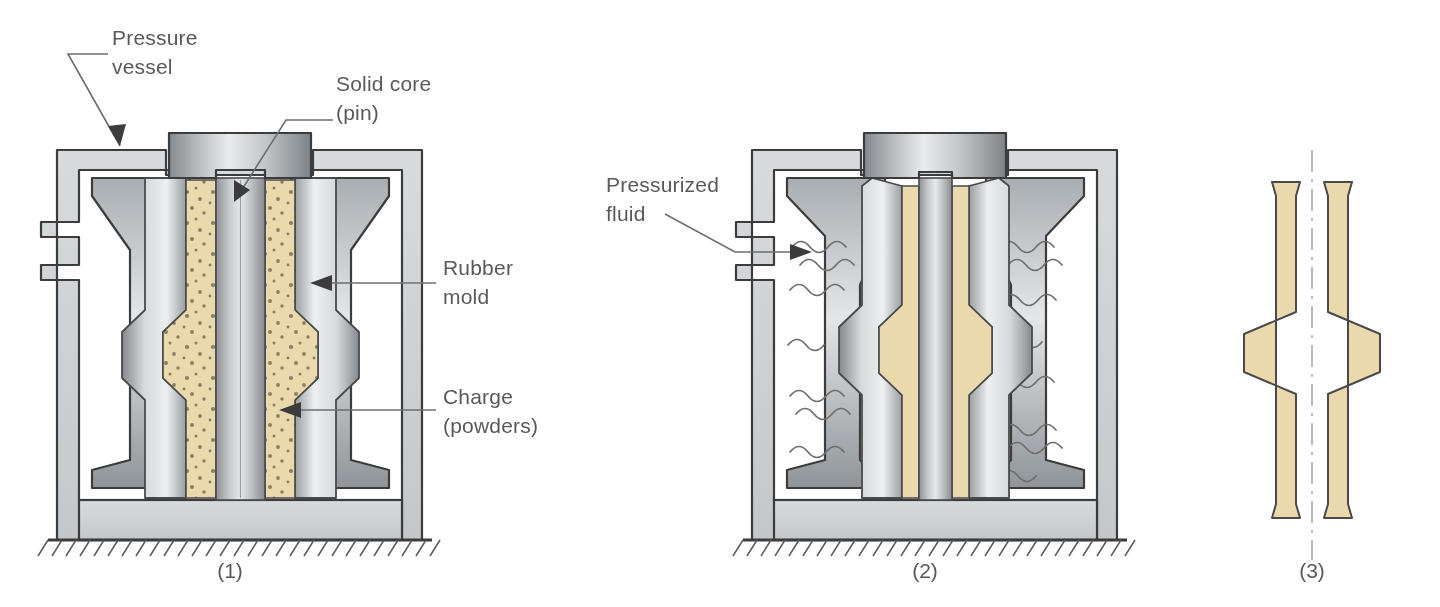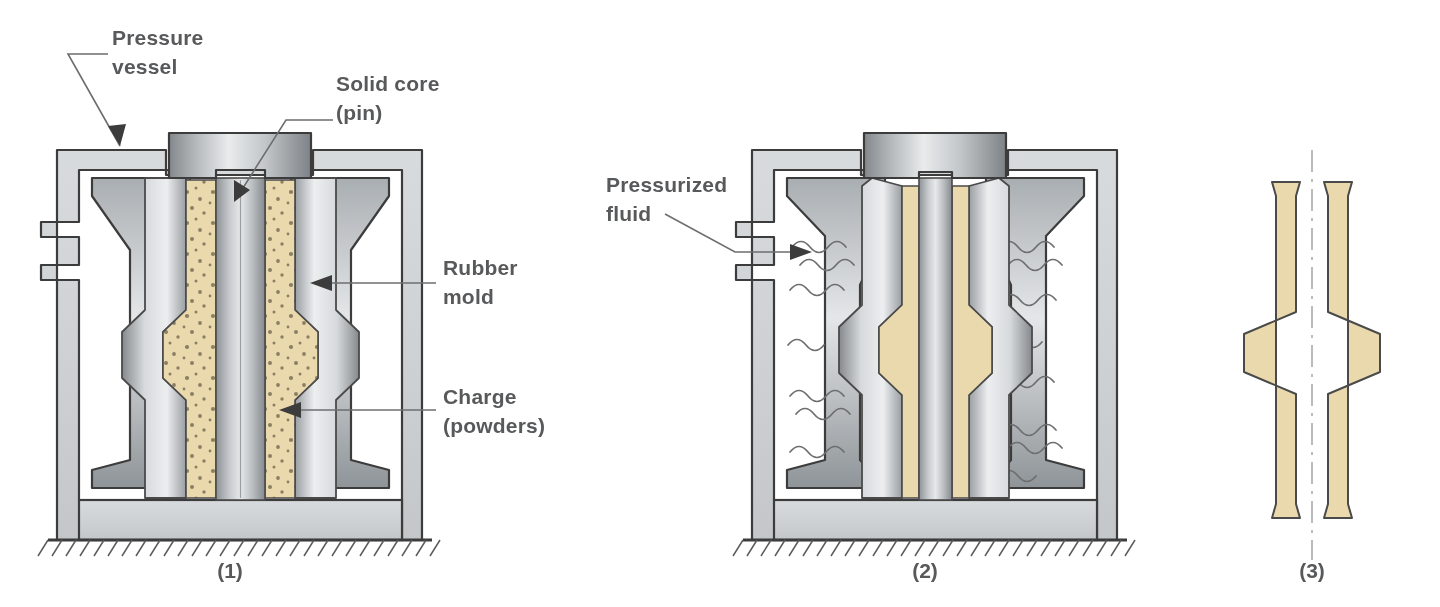--- a/index.html
+++ b/index.html
@@ -11,21 +11,20 @@
     width: 1440px;
     height: 607px;
     font-family: "Liberation Sans", sans-serif;
     overflow: hidden;
   }
   #figure {
     position: relative;
     width: 1440px;
     height: 579px;
     background: #ffffff;
-    font-weight: bold;
   }
   svg.diagram-canvas {
     position: absolute;
     left: 0;
     top: 0;
     width: 1440px;
     height: 607px;
     display: block;
   }
   .callout-text {

